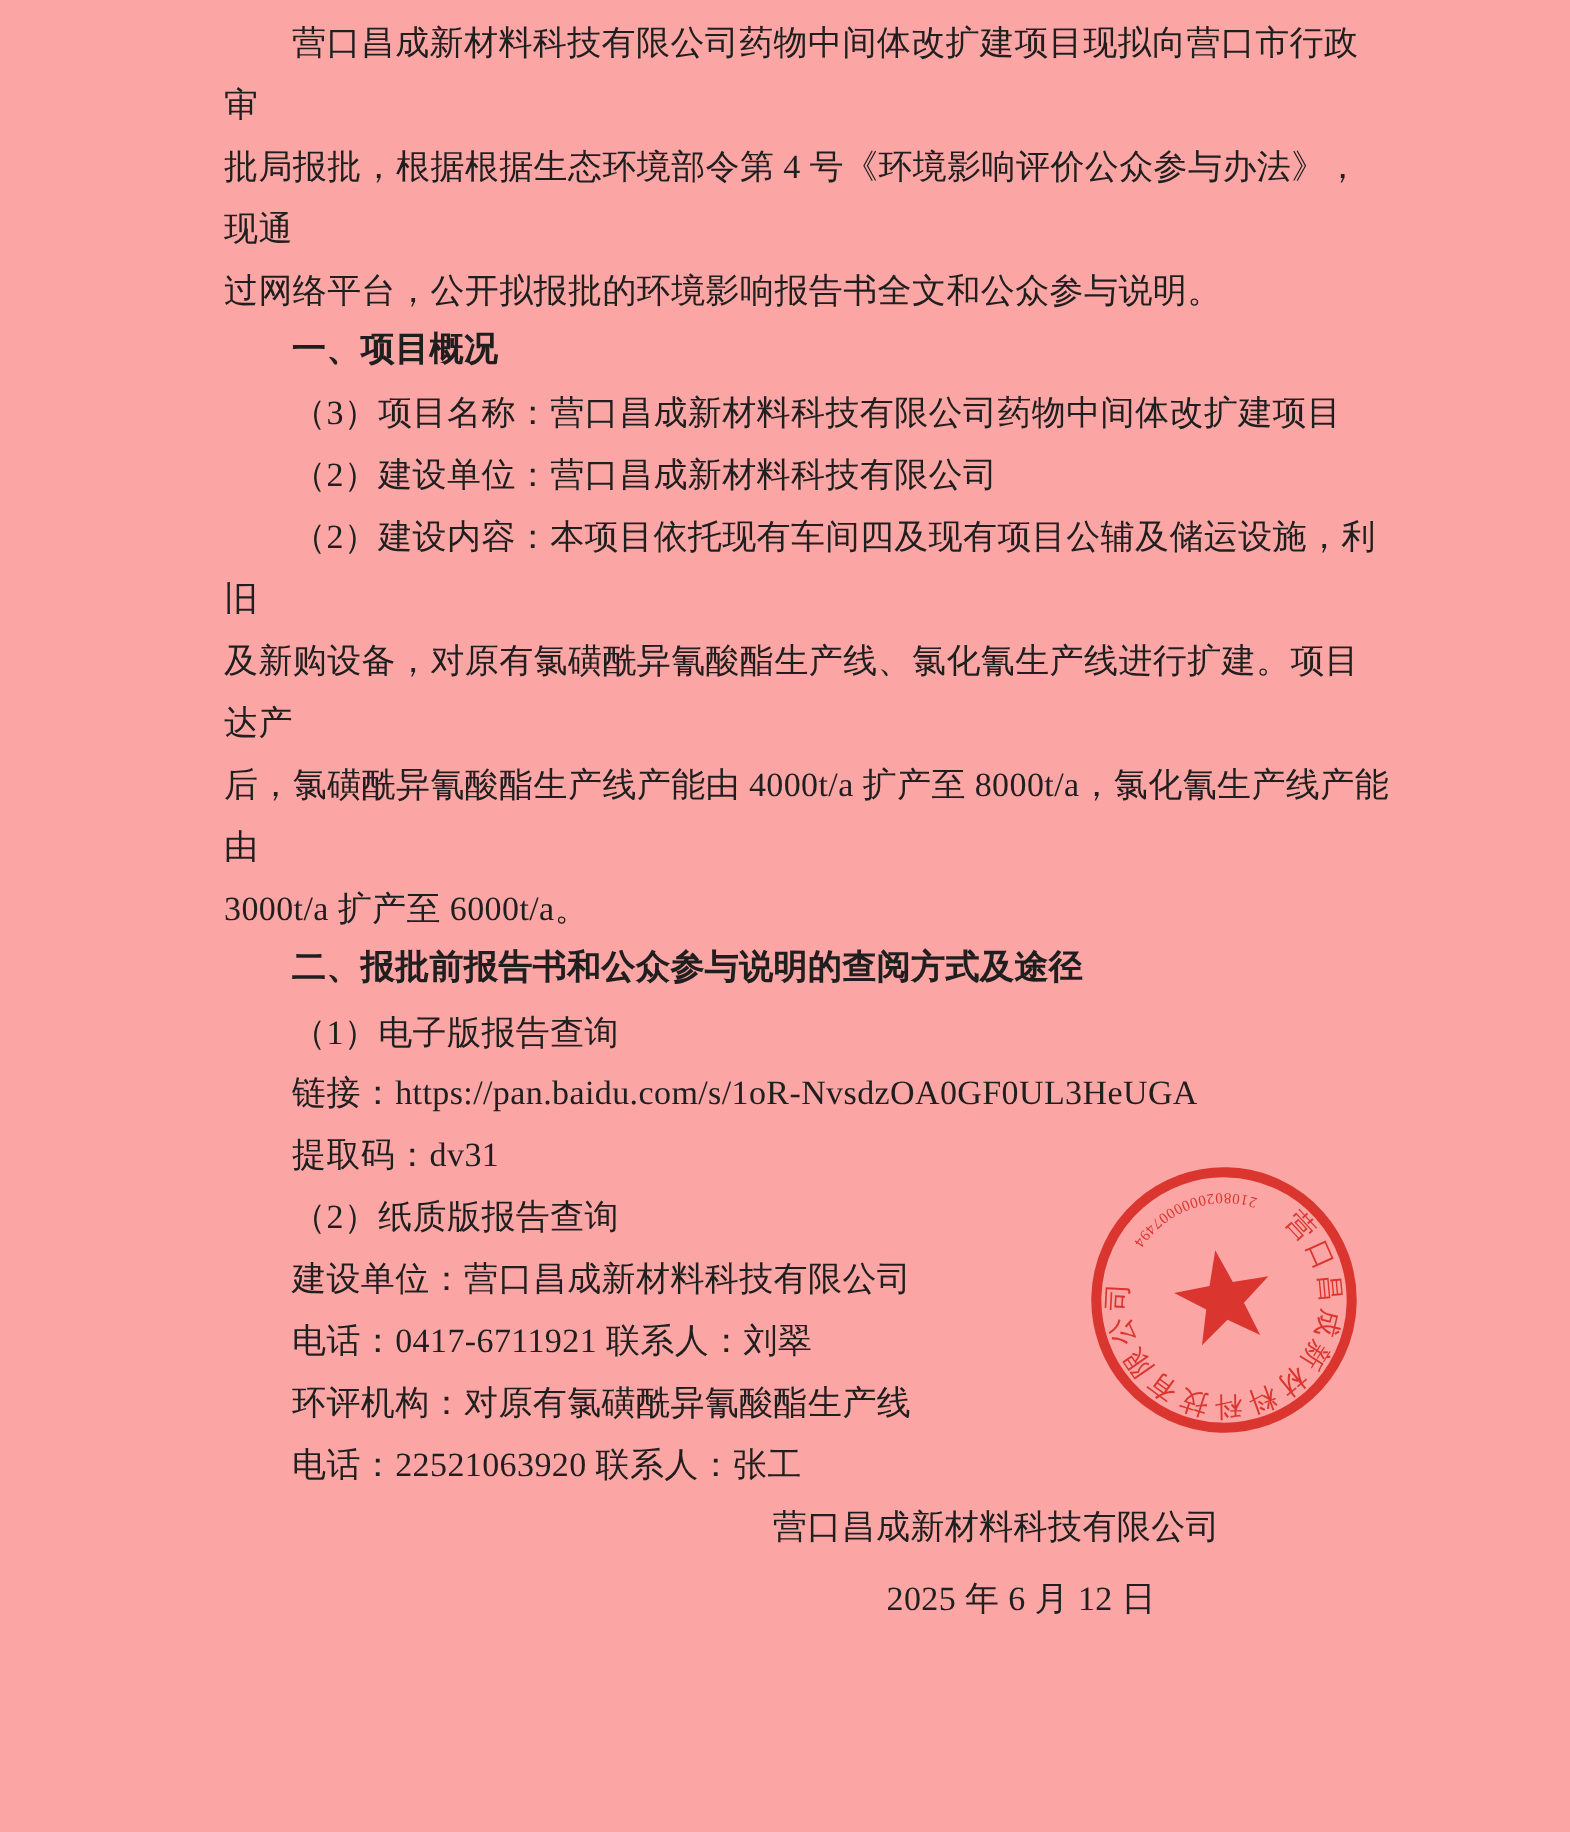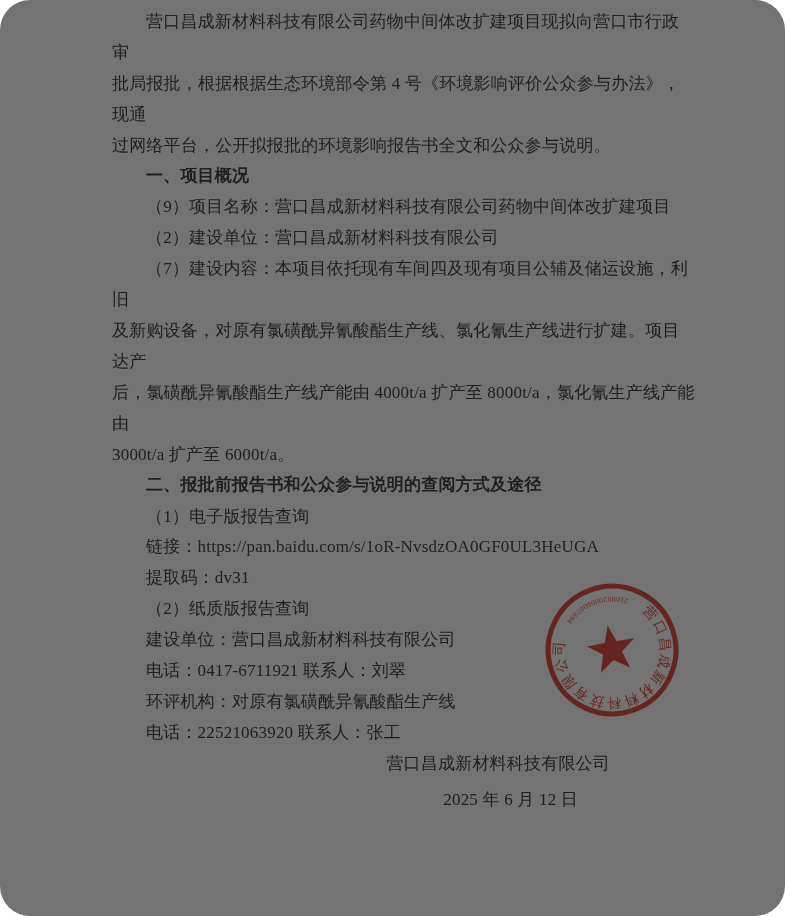--- a/index.html
+++ b/index.html
@@ -8,22 +8,21 @@
     height: 916px;
     background: #ffffff;
     overflow: hidden;
     position: relative;
     font-family: "Liberation Serif", "DejaVu Serif", serif;
     color: #1f1f1f;
   }
   .page {
     position: absolute;
     inset: 0;
-    background: #737373;
-    border-radius: 30px;
+    background: #fca5a5;
   }
   .doc {
     padding: 7px 90px 0 112px;
     font-size: 17px;
     line-height: 30.9px;
   }
   .doc p {
     margin: 0;
     white-space: pre-line;      
     text-indent: 2em;           
@@ -59,23 +58,23 @@
 </style>
 </head>
 <body>
 
 <div class="page">
   <div class="doc">
     <p>营口昌成新材料科技有限公司药物中间体改扩建项目现拟向营口市行政审
 批局报批，根据根据生态环境部令第 4 号《环境影响评价公众参与办法》，现通
 过网络平台，公开拟报批的环境影响报告书全文和公众参与说明。</p>
     <p class="heading">一、项目概况</p>
-    <p>（9）项目名称：营口昌成新材料科技有限公司药物中间体改扩建项目</p>
+    <p>（3）项目名称：营口昌成新材料科技有限公司药物中间体改扩建项目</p>
     <p>（2）建设单位：营口昌成新材料科技有限公司</p>
-    <p>（7）建设内容：本项目依托现有车间四及现有项目公辅及储运设施，利旧
+    <p>（2）建设内容：本项目依托现有车间四及现有项目公辅及储运设施，利旧
 及新购设备，对原有氯磺酰异氰酸酯生产线、氯化氰生产线进行扩建。项目达产
 后，氯磺酰异氰酸酯生产线产能由 4000t/a 扩产至 8000t/a，氯化氰生产线产能由
 3000t/a 扩产至 6000t/a。</p>
     <p class="heading">二、报批前报告书和公众参与说明的查阅方式及途径</p>
     <p>（1）电子版报告查询</p>
     <p>链接：https://pan.baidu.com/s/1oR-NvsdzOA0GF0UL3HeUGA</p>
     <p>提取码：dv31</p>
     <p>（2）纸质版报告查询</p>
     <p>建设单位：营口昌成新材料科技有限公司</p>
     <p>电话：0417-6711921 联系人：刘翠</p>

